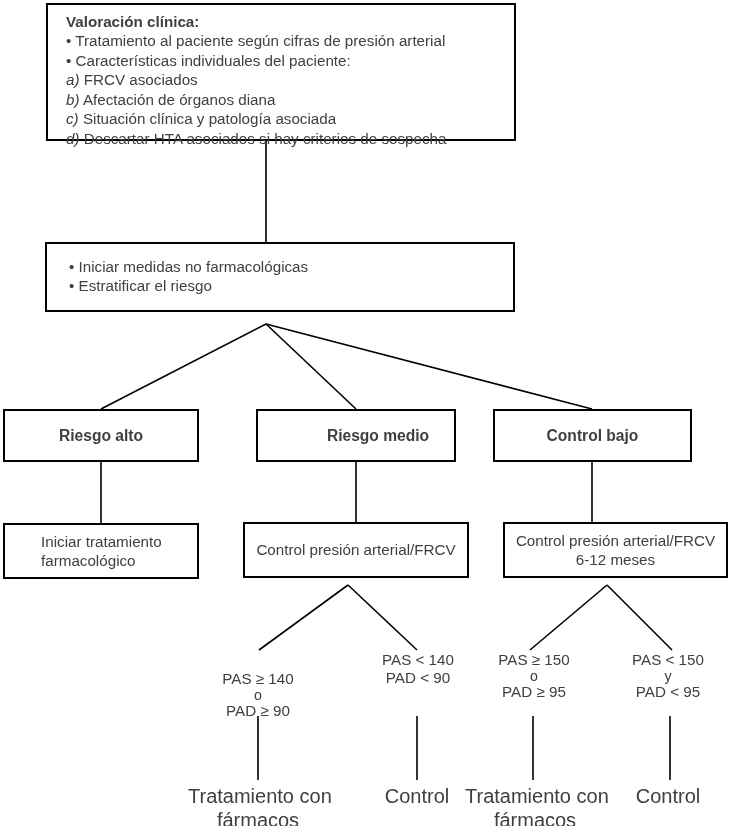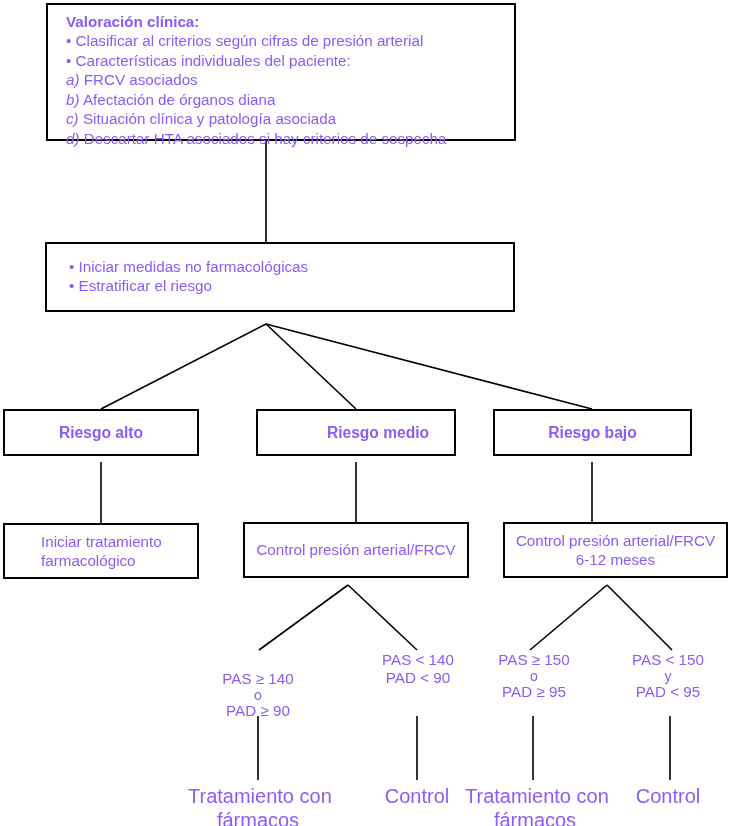--- a/index.html
+++ b/index.html
@@ -6,21 +6,21 @@
     margin: 0;
     padding: 0;
     background: #ffffff;
   }
   #canvas {
     position: relative;
     width: 730px;
     height: 826px;
     background: #ffffff;
     font-family: "Liberation Sans", sans-serif;
-    color: #8b5cf6;
+    color: #404040;
     overflow: hidden;
     border-radius: 29px;
   }
   svg.connectors {
     position: absolute;
     left: 0;
     top: 0;
     width: 730px;
     height: 826px;
     pointer-events: none;
@@ -64,21 +64,21 @@
     width: 470px;
     height: 70px;
     padding: 13px 10px 0 22px;
     font-size: 15.2px;
   }
   #box-measures .bullet-line {
     white-space: nowrap;
   }
   
   .risk-box {
-    height: 47px;
+    height: 53px;
     font-size: 15.6px;
     font-weight: bold;
     display: flex;
     align-items: center;
     justify-content: center;
     text-align: center;
   }
   #box-risk-high   { left: 3px;   top: 409px; width: 196px; }
   #box-risk-medium { left: 256px; top: 409px; width: 200px; padding-left: 44px; }
   #box-risk-low    { left: 493px; top: 409px; width: 199px; }
@@ -160,41 +160,41 @@
     <line x1="607" y1="585" x2="672" y2="650"></line>
 
     <line x1="258" y1="716" x2="258" y2="780"></line>
     <line x1="417" y1="716" x2="417" y2="780"></line>
     <line x1="533" y1="716" x2="533" y2="780"></line>
     <line x1="670" y1="716" x2="670" y2="780"></line>
   </svg>
 
   <div class="node" id="box-assessment">
     <div class="hdr">Valoración clínica:</div>
-    <div class="bullet-line">• Clasificar al criterios según cifras de presión arterial</div>
+    <div class="bullet-line">• Tratamiento al paciente según cifras de presión arterial</div>
     <div class="bullet-line">• Características individuales del paciente:</div>
     <div class="lettered"><span class="ltr">a)</span> <span>FRCV asociados</span></div>
     <div class="lettered"><span class="ltr">b)</span> <span>Afectación de órganos diana</span></div>
     <div class="lettered"><span class="ltr">c)</span> <span>Situación clínica y patología asociada</span></div>
     <div class="lettered"><span class="ltr">d)</span> <span>Descartar HTA asociados si hay criterios de sospecha</span></div>
   </div>
 
   <div class="node" id="box-measures">
     <div class="bullet-line">• Iniciar medidas no farmacológicas</div>
     <div class="bullet-line">• Estratificar el riesgo</div>
   </div>
 
   <div class="node risk-box" id="box-risk-high">
     <span>Riesgo alto</span>
   </div>
   <div class="node risk-box" id="box-risk-medium">
     <span>Riesgo medio</span>
   </div>
   <div class="node risk-box" id="box-risk-low">
-    <span>Riesgo bajo</span>
+    <span>Control bajo</span>
   </div>
 
   <div class="node action-box" id="box-action-high">
     <div>Iniciar tratamiento</div>
     <div>farmacológico</div>
   </div>
   <div class="node action-box" id="box-action-medium">
     <div>Control presión arterial/FRCV</div>
   </div>
   <div class="node action-box" id="box-action-low">

